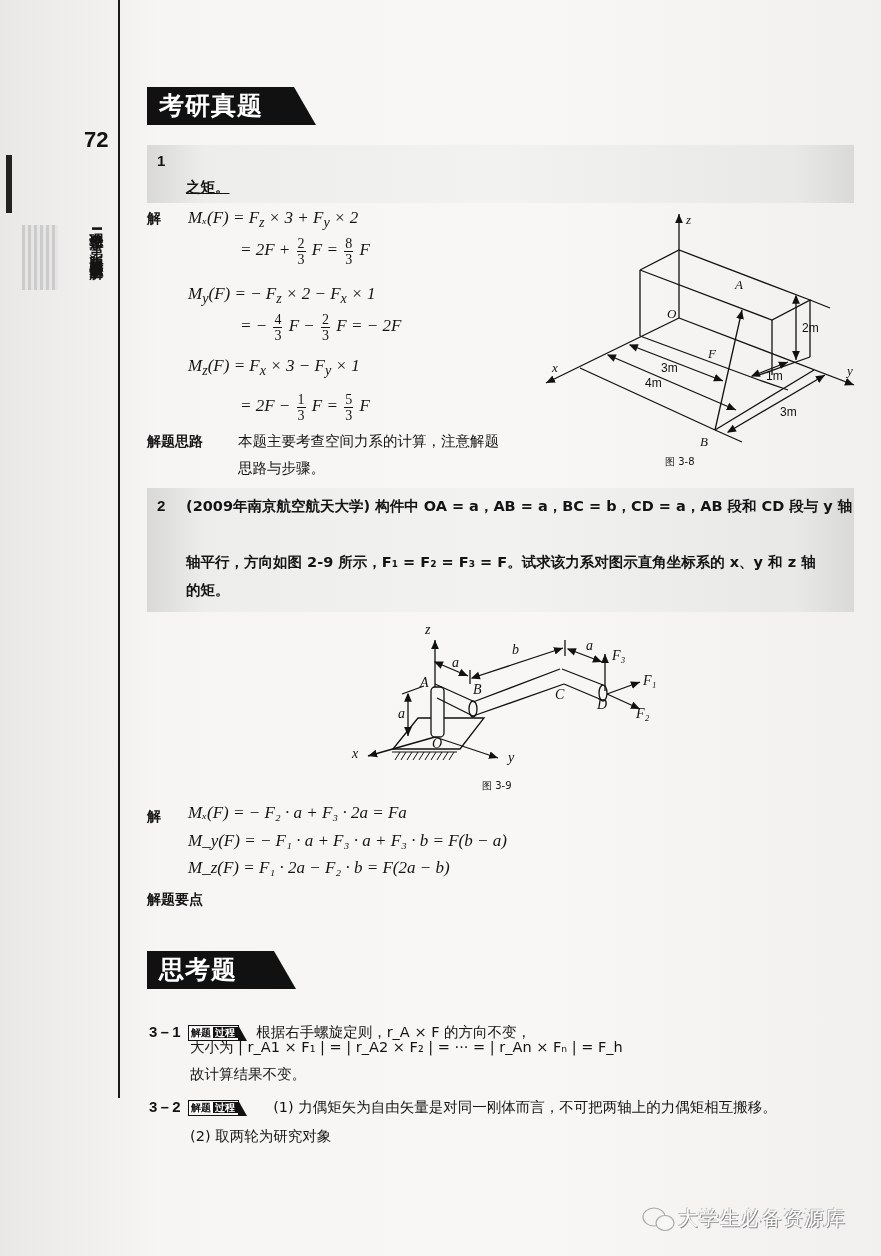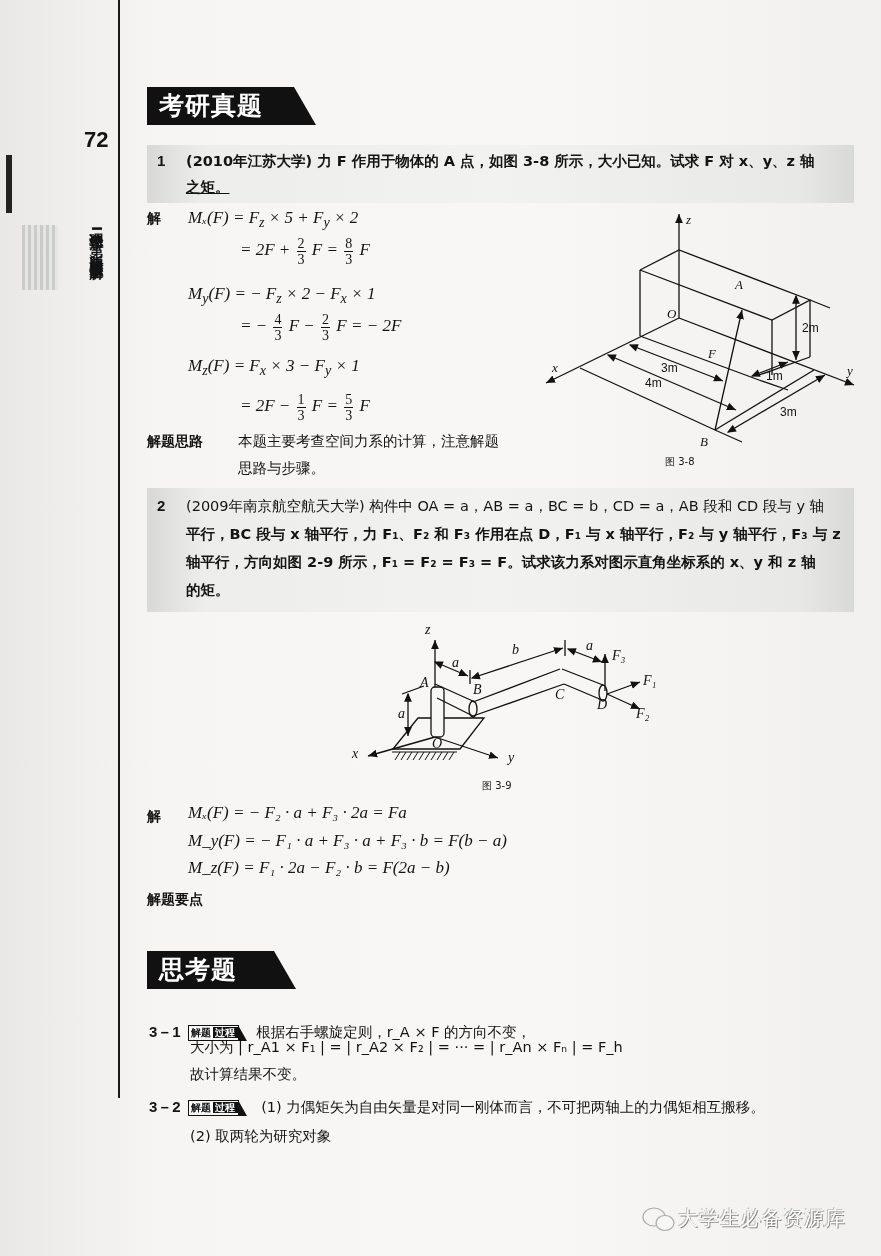--- a/index.html
+++ b/index.html
@@ -57,27 +57,26 @@
   <div class="bleed"></div>
   <div class="bleed2"></div>
 
   <div class="page-num">72</div>
   <div class="side-title">理论力学I（第8版）同步辅导及习题全解</div>
 
   <div class="banner banner1">考研真题</div>
 
   <div class="shade shade1"></div>
   <div class="txt" style="left:157px;top:148px;"><span class="num">1</span></div>
-  <div class="txt body-cn" style="left:186px;top:148px;font-weight:bold;">(2010年江苏大学) 力 F 作用于物体的 A 点，如图 3-8 所示，大小已知。试求 F 对 x、y、z 轴</div>
   <div class="txt body-cn" style="left:186px;top:174px;font-weight:bold;text-decoration:underline;">之矩。</div>
 
   <div class="txt lbl" style="left:147px;top:205px;">解</div>
 
   <div class="eq-line" style="left:188px;top:208px;">
-    <span>Mₓ(F) = F</span><sub>z</sub><span> × 5 + F</span><sub>y</sub><span> × 2</span>
+    <span>Mₓ(F) = F</span><sub>z</sub><span> × 3 + F</span><sub>y</sub><span> × 2</span>
   </div>
   <div class="eq-line" style="left:240px;top:236px;">
     <span>= 2F +</span>
     <span class="frac"><span class="top">2</span><span>3</span></span>
     <span>F =</span>
     <span class="frac"><span class="top">8</span><span>3</span></span>
     <span>F</span>
   </div>
   <div class="eq-line" style="left:188px;top:284px;">
     <span>M</span><sub>y</sub><span>(F) = − F</span><sub>z</sub><span> × 2 − F</span><sub>x</sub><span> × 1</span>
@@ -149,22 +148,21 @@
       <text x="131" y="172">3m</text>
       <text x="115" y="187">4m</text>
       <text x="236" y="180">1m</text>
       <text x="250" y="216">3m</text>
     </g>
   </svg>
   <div class="fig-caption" style="left:665px;top:455px;">图 3-8</div>
 
   <div class="shade shade2"></div>
   <div class="txt" style="left:157px;top:493px;"><span class="num">2</span></div>
-  <div class="txt body-cn" style="left:186px;top:493px;font-weight:normal;">(2009年南京航空航天大学) 构件中 OA = a，AB = a，BC = b，CD = a，AB 段和 CD 段与 y 轴</div>
-  <div class="txt body-cn" style="left:186px;top:521px;font-weight:bold;">平行，BC 段与 x 轴平行，力 F₁、F₂ 和 F₃ 作用在点 D，F₁ 与 x 轴平行，F₂ 与 y 轴平行，F₃ 与 z</div>
+  <div class="txt body-cn" style="left:186px;top:493px;font-weight:bold;">(2009年南京航空航天大学) 构件中 OA = a，AB = a，BC = b，CD = a，AB 段和 CD 段与 y 轴</div>
   <div class="txt body-cn" style="left:186px;top:549px;font-weight:bold;">轴平行，方向如图 2-9 所示，F₁ = F₂ = F₃ = F。试求该力系对图示直角坐标系的 x、y 和 z 轴</div>
   <div class="txt body-cn" style="left:186px;top:577px;font-weight:bold;">的矩。</div>
 
   <svg style="position:absolute;left:340px;top:612px;" width="340" height="160" viewBox="0 0 340 160">
     <defs>
       <marker id="br" markerWidth="8" markerHeight="8" refX="7" refY="4" orient="auto">
           <path d="M0,1 L7,4 L0,7 Z" fill="#111"></path>
         </marker>
       <marker id="br2" markerWidth="8" markerHeight="8" refX="1" refY="4" orient="auto">
           <path d="M7,1 L0,4 L7,7 Z" fill="#111"></path>
@@ -237,21 +235,21 @@
     <span class="num">3－1</span>
     <span class="badge"><span class="b1">解题</span><span class="b2">过程</span></span>
     <span class="body-cn" style="margin-left:8px;">根据右手螺旋定则，r_A × F 的方向不变，</span>
   </div>
   <div class="txt body-cn" style="left:190px;top:1034px;">大小为 | r_A1 × F₁ | = | r_A2 × F₂ | = ··· = | r_An × Fₙ | = F_h</div>
   <div class="txt body-cn" style="left:190px;top:1061px;">故计算结果不变。</div>
 
   <div class="txt" style="left:149px;top:1094px;">
     <span class="num">3－2</span>
     <span class="badge"><span class="b1">解题</span><span class="b2">过程</span></span>
-    <span class="body-cn" style="margin-left:13px;">(1) 力偶矩矢为自由矢量是对同一刚体而言，不可把两轴上的力偶矩相互搬移。</span>
+    <span class="body-cn" style="margin-left:25px;">(1) 力偶矩矢为自由矢量是对同一刚体而言，不可把两轴上的力偶矩相互搬移。</span>
   </div>
   <div class="txt body-cn" style="left:190px;top:1123px;">(2) 取两轮为研究对象</div>
 
   <svg class="wm-icon" width="40" height="30" viewBox="0 0 40 30" style="left:640px;top:1205px;">
     <ellipse cx="14" cy="12" rx="11" ry="9" fill="none" stroke="#aaa" stroke-width="1.2"></ellipse>
     <ellipse cx="25" cy="18" rx="9" ry="7.5" fill="#f7f7f5" stroke="#aaa" stroke-width="1.2"></ellipse>
   </svg>
   <div class="watermark" style="left:678px;">大学生必备资源库</div>
 </div>
 

